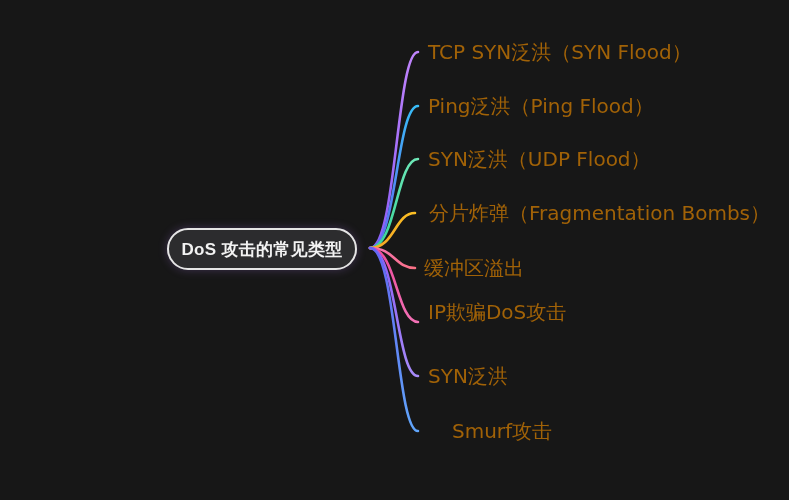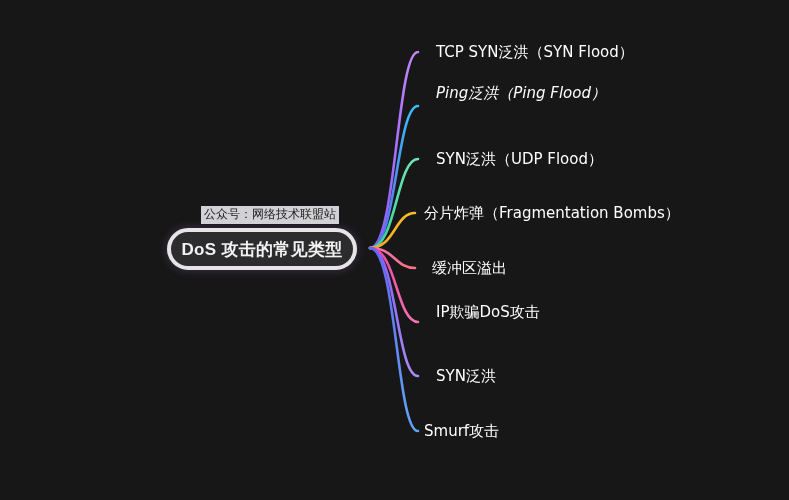--- a/index.html
+++ b/index.html
@@ -33,21 +33,21 @@
   }
 
   
   #root-node {
     position: absolute;
     left: 167px;
     top: 228px;
     width: 190px;
     height: 42px;
     background: #2c2c2e;
-    border: 4px solid #e5e5e5;
+    border: 2px solid #e5e5e5;
     border-radius: 21px;
     display: flex;
     align-items: center;
     justify-content: center;
     box-shadow: 0 0 10px rgba(155,111,212,0.30);
   }
 
   #root-node-label {
     color: #f2f2f2;
     font-size: 17px;
@@ -66,26 +66,25 @@
     font-size: 12px;
     line-height: 15px;
     padding: 1px 3px 2px 3px;
     white-space: nowrap;
     font-family: "DejaVu Sans", "Liberation Sans", sans-serif;
   }
 
   
   .branch-label {
     position: absolute;
-    color: #ffffff;
-    font-size: 15px;
+    color: #a16207;
+    font-size: 20px;
     white-space: nowrap;
     line-height: 18px;
     font-family: "DejaVu Sans", "Liberation Sans", sans-serif;
-    margin-left: 8px;
   }
 </style>
 </head>
 <body>
 
 <div id="canvas">
 
   <svg id="branch-layer" viewBox="0 0 789 500" width="789" height="500" xmlns="http://www.w3.org/2000/svg">
     <defs id="branch-gradients">
         <linearGradient id="bg0" gradientUnits="userSpaceOnUse" x1="370" y1="248" x2="418" y2="52">
@@ -130,26 +129,25 @@
         <path d="M 370 248 C 396.4 248, 396.4 322, 418 322" fill="none" stroke="url(#bg5)" stroke-width="2.6" stroke-linecap="round"></path>
         <path d="M 370 248 C 396.4 248, 396.4 376, 418 376" fill="none" stroke="url(#bg6)" stroke-width="2.6" stroke-linecap="round"></path>
         <path d="M 370 248 C 396.4 248, 396.4 431, 418 431" fill="none" stroke="url(#bg7)" stroke-width="2.6" stroke-linecap="round"></path>
       </g>
   </svg>
 
   <div id="root-node">
     <span id="root-node-label">DoS 攻击的常见类型</span>
   </div>
 
-  <div id="watermark">公众号：网络技术联盟站</div>
 
   <div id="branch-labels">
       <div class="branch-label" style="left: 428px; top: 43px;">TCP SYN泛洪（SYN Flood）</div>
-      <div class="branch-label" style="left: 428px; top: 84px; font-style: italic;">Ping泛洪（Ping Flood）</div>
+      <div class="branch-label" style="left: 428px; top: 97px;">Ping泛洪（Ping Flood）</div>
       <div class="branch-label" style="left: 428px; top: 150px;">SYN泛洪（UDP Flood）</div>
-      <div class="branch-label" style="left: 416px; top: 204px;">分片炸弹（Fragmentation Bombs）</div>
+      <div class="branch-label" style="left: 429px; top: 204px;">分片炸弹（Fragmentation Bombs）</div>
       <div class="branch-label" style="left: 424px; top: 259px;">缓冲区溢出</div>
       <div class="branch-label" style="left: 428px; top: 303px;">IP欺骗DoS攻击</div>
       <div class="branch-label" style="left: 428px; top: 367px;">SYN泛洪</div>
-      <div class="branch-label" style="left: 416px; top: 422px;">Smurf攻击</div>
+      <div class="branch-label" style="left: 452px; top: 422px;">Smurf攻击</div>
     </div>
 
 </div>
 
 </body></html>

